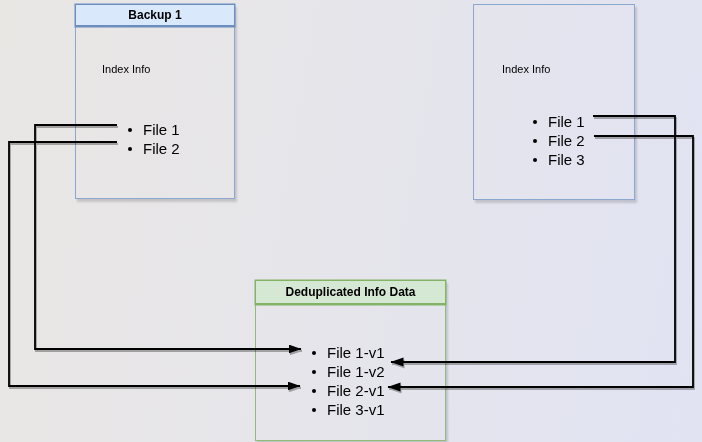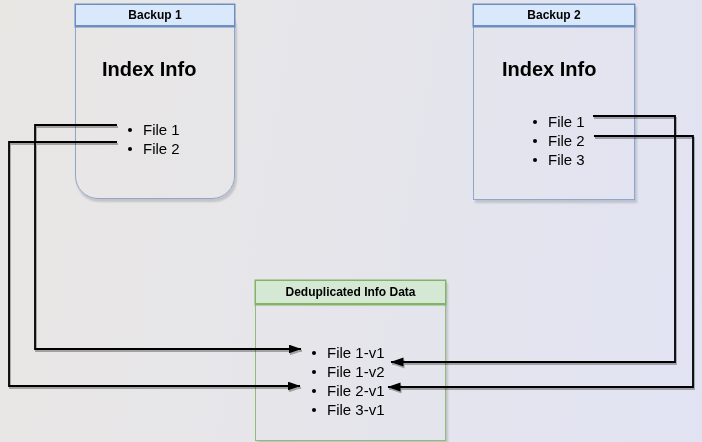--- a/index.html
+++ b/index.html
@@ -39,24 +39,23 @@
     box-shadow: 0 0 0 1.5px #6c8ebf;
   }
   .green .box-header {
     height: 23px;
     background: #d5e8d4;
     border-bottom: 1.5px solid #82b366;
     box-shadow: 0 0 0 1.5px #82b366;
   }
   .body-label {
     position: absolute;
-    font-size: 20px;
+    font-size: 11px;
     line-height: 19px;
     white-space: nowrap;
-    font-weight: bold;
   }
   ul.file-list {
     position: absolute;
     margin: 4px;
     padding: 0;
     list-style: none;
   }
   ul.file-list li {
     position: relative;
     font-size: 15px;
@@ -86,31 +85,30 @@
     fill: none;
     stroke: #000;
     stroke-width: 1.8;
   }
 </style>
 </head>
 <body>
 
 <div class="stage">
 
-  <div class="box blue" style="left:75px; top:4px; width:160px; height:195px;border-radius:23px;">
+  <div class="box blue" style="left:75px; top:4px; width:160px; height:195px;">
     <div class="box-header">Backup 1</div>
     <div class="body-label" style="left:26px; top:55px;">Index Info</div>
     <ul class="file-list" style="left:46px; top:111px;">
         <li>File 1</li>
         <li>File 2</li>
       </ul>
   </div>
 
   <div class="box blue" style="left:473px; top:4px; width:162px; height:196px;">
-    <div class="box-header">Backup 2</div>
     <div class="body-label" style="left:28px; top:55px;">Index Info</div>
     <ul class="file-list" style="left:53px; top:103px;">
         <li>File 1</li>
         <li>File 2</li>
         <li>File 3</li>
       </ul>
   </div>
 
   <div class="box green" style="left:255px; top:280px; width:191px; height:161px;">
     <div class="box-header">Deduplicated Info Data</div>

